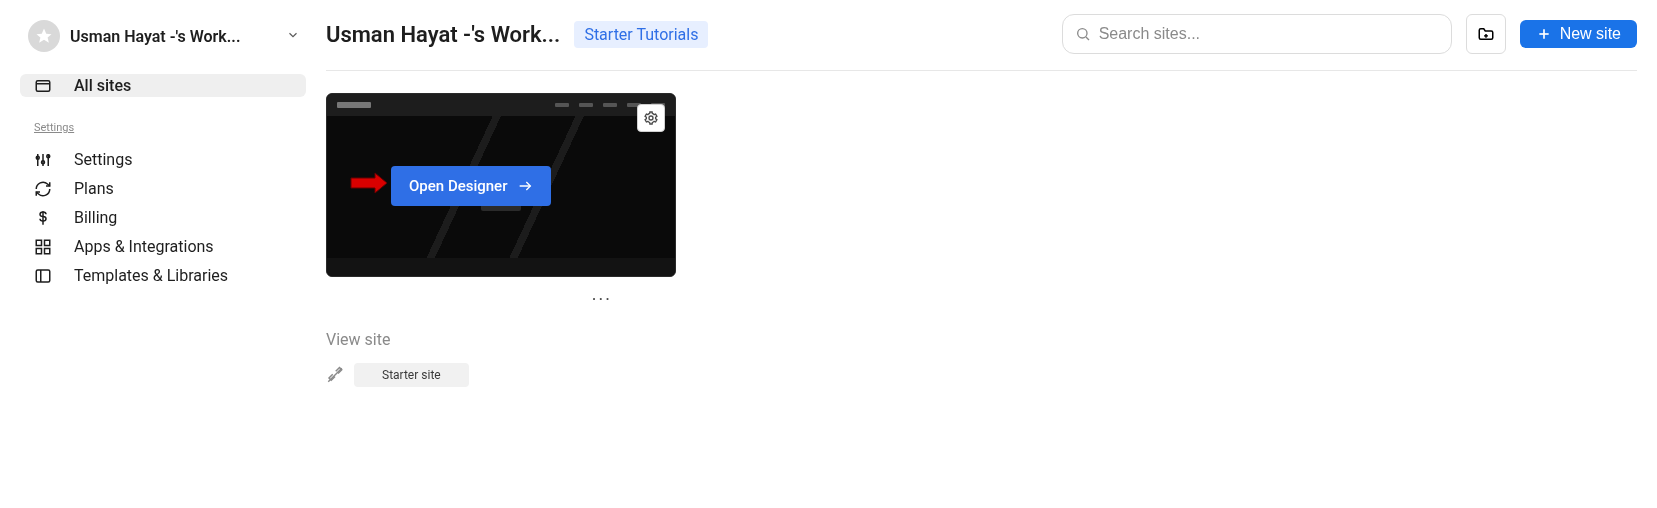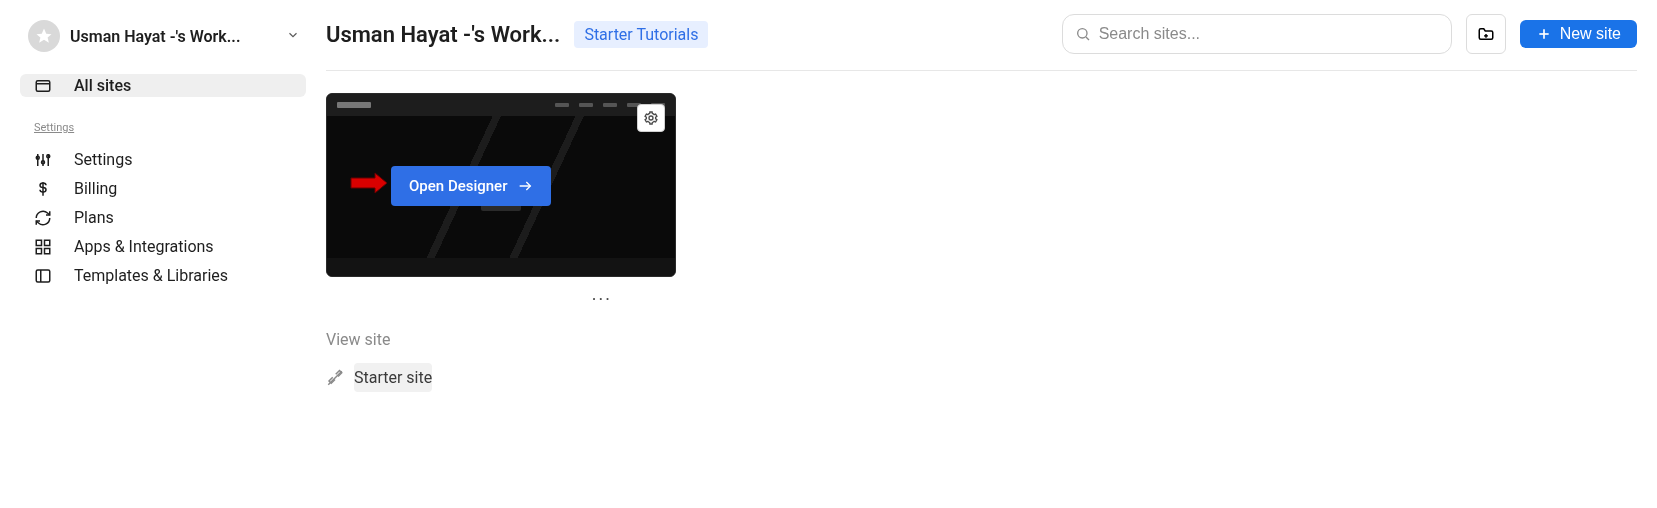--- a/index.html
+++ b/index.html
@@ -232,23 +232,23 @@
   }
 
   .site-name-row {
     display: flex; align-items: center; gap: 10px;
     margin-top: 14px;
   }
   .site-name-row .ic { color: #8a8a8a; }
   .site-name-pill {
     background: #f1f1f1;
     color: #3a3a3a;
-    padding: 5px 0;
+    padding: 5px 28px;
     border-radius: 4px;
-    font-size: 16px;
+    font-size: 12px;
   }
 
   .ic svg, svg.ic { width: 100%; height: 100%; display: block; }
 </style>
 </head>
 <body>
 
 <div class="app">
 
   <aside class="sidebar">
@@ -291,37 +291,37 @@
             <circle cx="19" cy="7" r="2"></circle>
           </svg>
       </span>
       <span>Settings</span>
     </div>
 
 
     <div class="side-item">
       <span class="ic">
         <svg viewBox="0 0 24 24" fill="none" stroke="currentColor" stroke-width="2">
-            <line x1="12" y1="3" x2="12" y2="21"></line>
-            <path d="M16 7c0-1.5-1.8-3-4-3s-4 1.5-4 3 1.8 3 4 3 4 1.5 4 3-1.8 3-4 3-4-1.5-4-3"></path>
-          </svg>
-      </span>
-      <span>Billing</span>
-    </div>
-
-    <div class="side-item">
-      <span class="ic">
-        <svg viewBox="0 0 24 24" fill="none" stroke="currentColor" stroke-width="2">
             <path d="M3 12a9 9 0 0 1 15-6.7L21 8"></path>
             <polyline points="21 3 21 8 16 8"></polyline>
             <path d="M21 12a9 9 0 0 1-15 6.7L3 16"></path>
             <polyline points="3 21 3 16 8 16"></polyline>
           </svg>
       </span>
       <span>Plans</span>
+    </div>
+
+    <div class="side-item">
+      <span class="ic">
+        <svg viewBox="0 0 24 24" fill="none" stroke="currentColor" stroke-width="2">
+            <line x1="12" y1="3" x2="12" y2="21"></line>
+            <path d="M16 7c0-1.5-1.8-3-4-3s-4 1.5-4 3 1.8 3 4 3 4 1.5 4 3-1.8 3-4 3-4-1.5-4-3"></path>
+          </svg>
+      </span>
+      <span>Billing</span>
     </div>
 
     <div class="side-item">
       <span class="ic">
         <svg viewBox="0 0 24 24" fill="none" stroke="currentColor" stroke-width="2">
             <rect x="3" y="3" width="7" height="7"></rect>
             <rect x="14" y="3" width="7" height="7"></rect>
             <rect x="3" y="14" width="7" height="7"></rect>
             <rect x="14" y="14" width="7" height="7"></rect>
           </svg>

